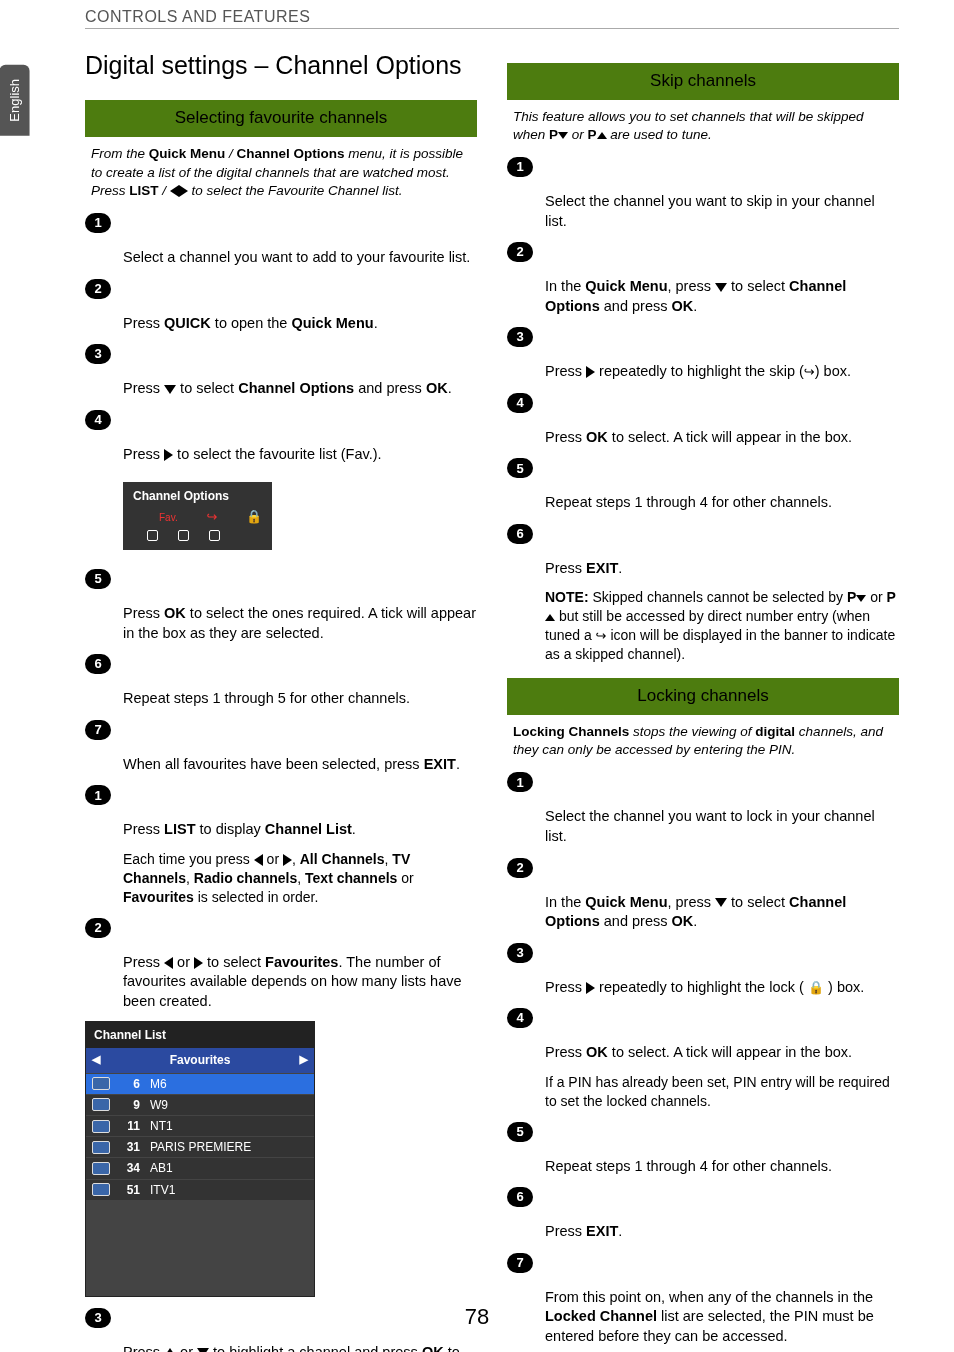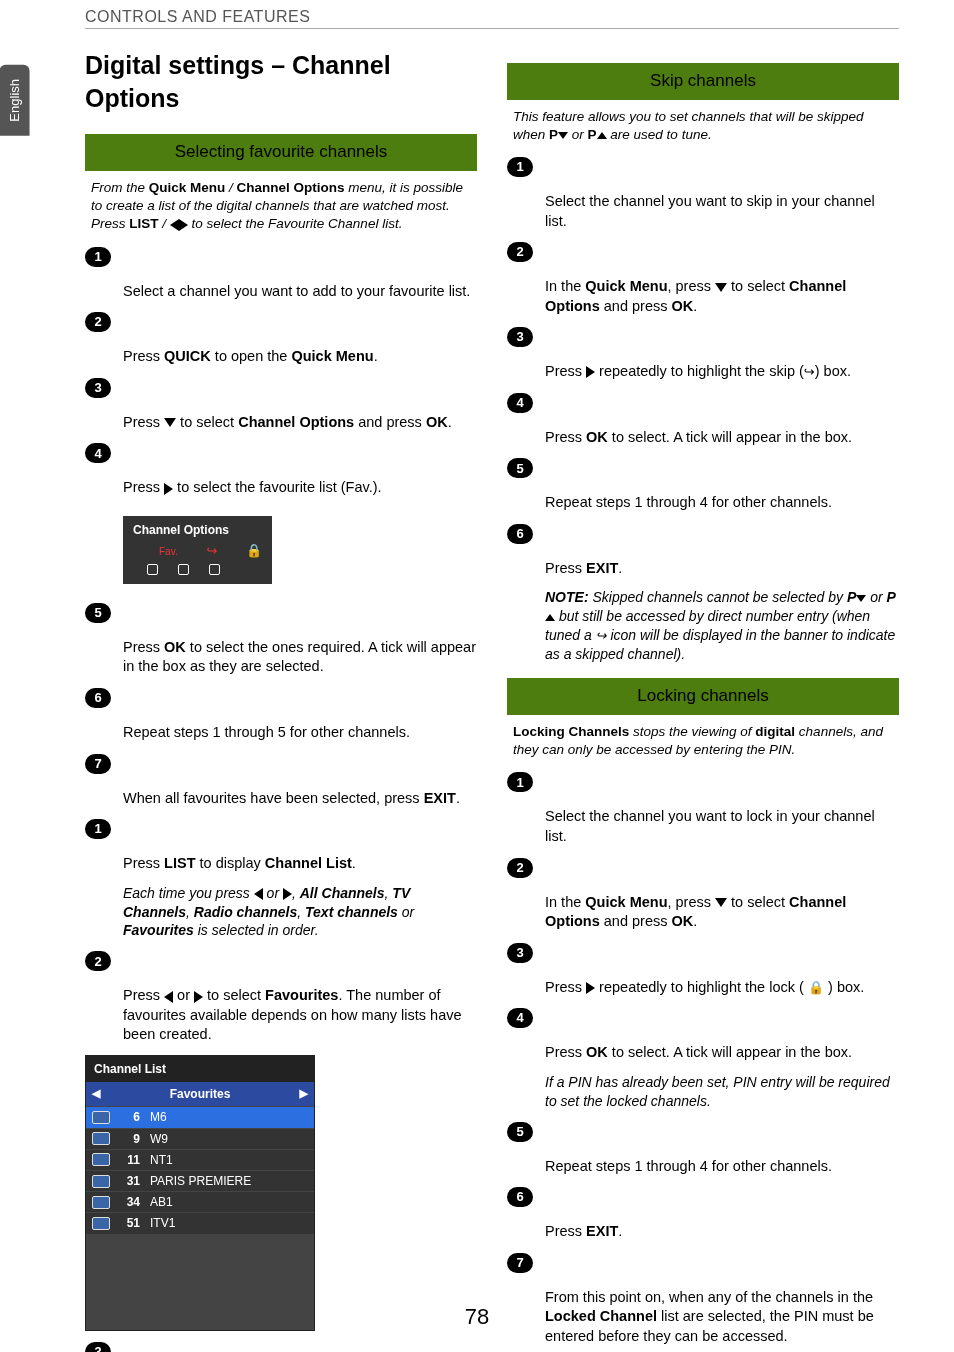--- a/index.html
+++ b/index.html
@@ -20,36 +20,36 @@
     left: 0; top: 65px;
     background: #555; color: #fff;
     writing-mode: vertical-rl;
     transform: rotate(180deg);
     padding: 14px 6px;
     font-size: 13px;
     border-radius: 0 0 6px 6px;
   }
   .content { display: flex; margin: 20px 55px 0 85px; gap: 30px; }
   .col { flex: 1; min-width: 0; }
-  h1 { font-size: 25px; font-weight: bold; margin-bottom: 18px; }
+  h1 { font-size: 25px; font-weight: normal; margin-bottom: 18px; }
   .section-bar {
     background: #4d7c0f; color: #000; font-weight: normal; font-size: 17px;
     text-align: center; padding: 7px 4px; margin: 14px 0 8px;
   }
   .intro { font-style: italic; text-align: left; font-size: 13.5px; margin: 6px 6px 12px; }
   .intro b, .step b { font-style: normal; font-weight: bold; }
   .step { display: flex; align-items: flex-start; gap: 12px; margin: 10px 0; }
   .step-num {
     flex: none; width: 26px; height: 20px; background: #000; color: #fff;
     border-radius: 10px; font-weight: bold; font-size: 13px;
     display: flex; align-items: center; justify-content: center;
     margin-top: 1px;
   }
   .step-body { flex: 1; margin-top: 36px; }
-  .sub { margin-left: 38px; margin-top: 8px; font-size: 14px; font-style: italic; }
+  .sub { margin-left: 38px; margin-top: 8px; font-size: 14px; }
   .cobox {
     display: inline-block; background: #333; color: #fff; padding: 6px 10px 8px;
     font-size: 12px; margin: 8px 0 8px 38px; min-width: 140px;
   }
   .cobox-title { margin-bottom: 4px; font-weight: bold; }
   .cobox-row { font-size: 10px; }
   .cobox-row .red { color: #e33; margin-left: 26px; }
   .cobox-check { display: inline-block; width: 11px; height: 11px; border: 1.5px solid #fff; border-radius: 2px; margin: 2px 6px 0 14px; vertical-align: middle; }
   .clist {
     width: 230px; margin: 8px 0 8px 0; background: #333; color: #fff;

